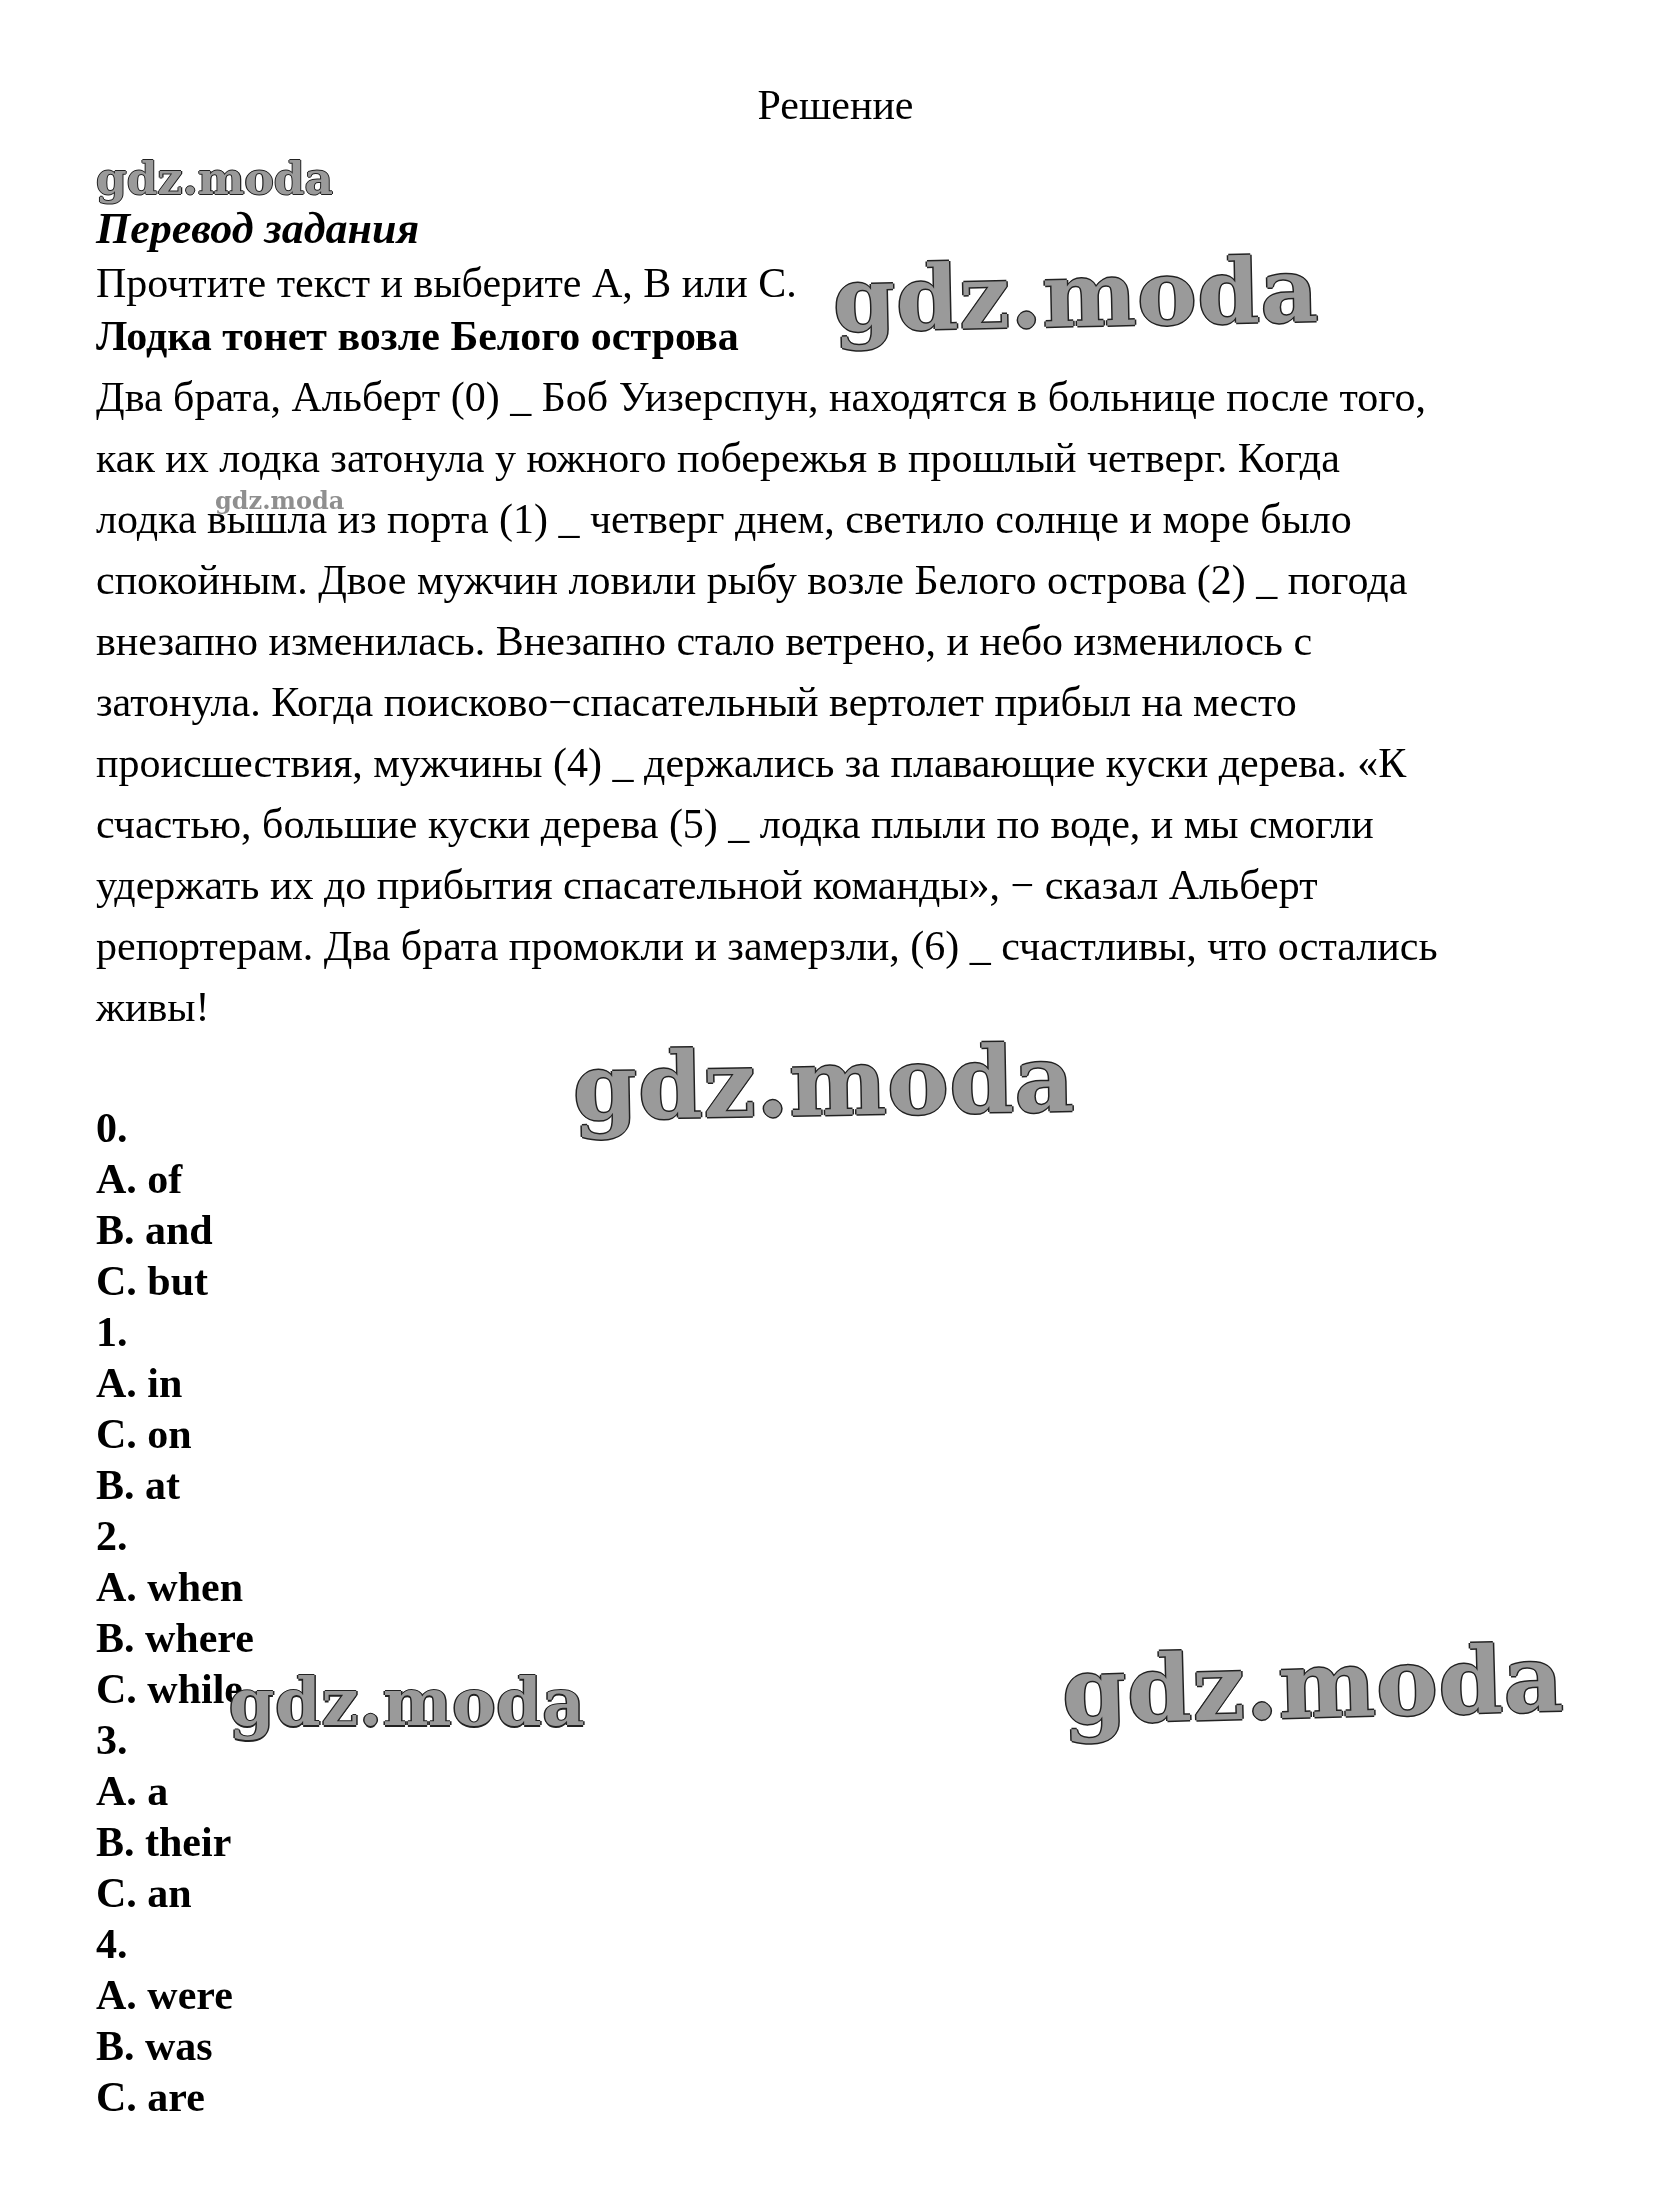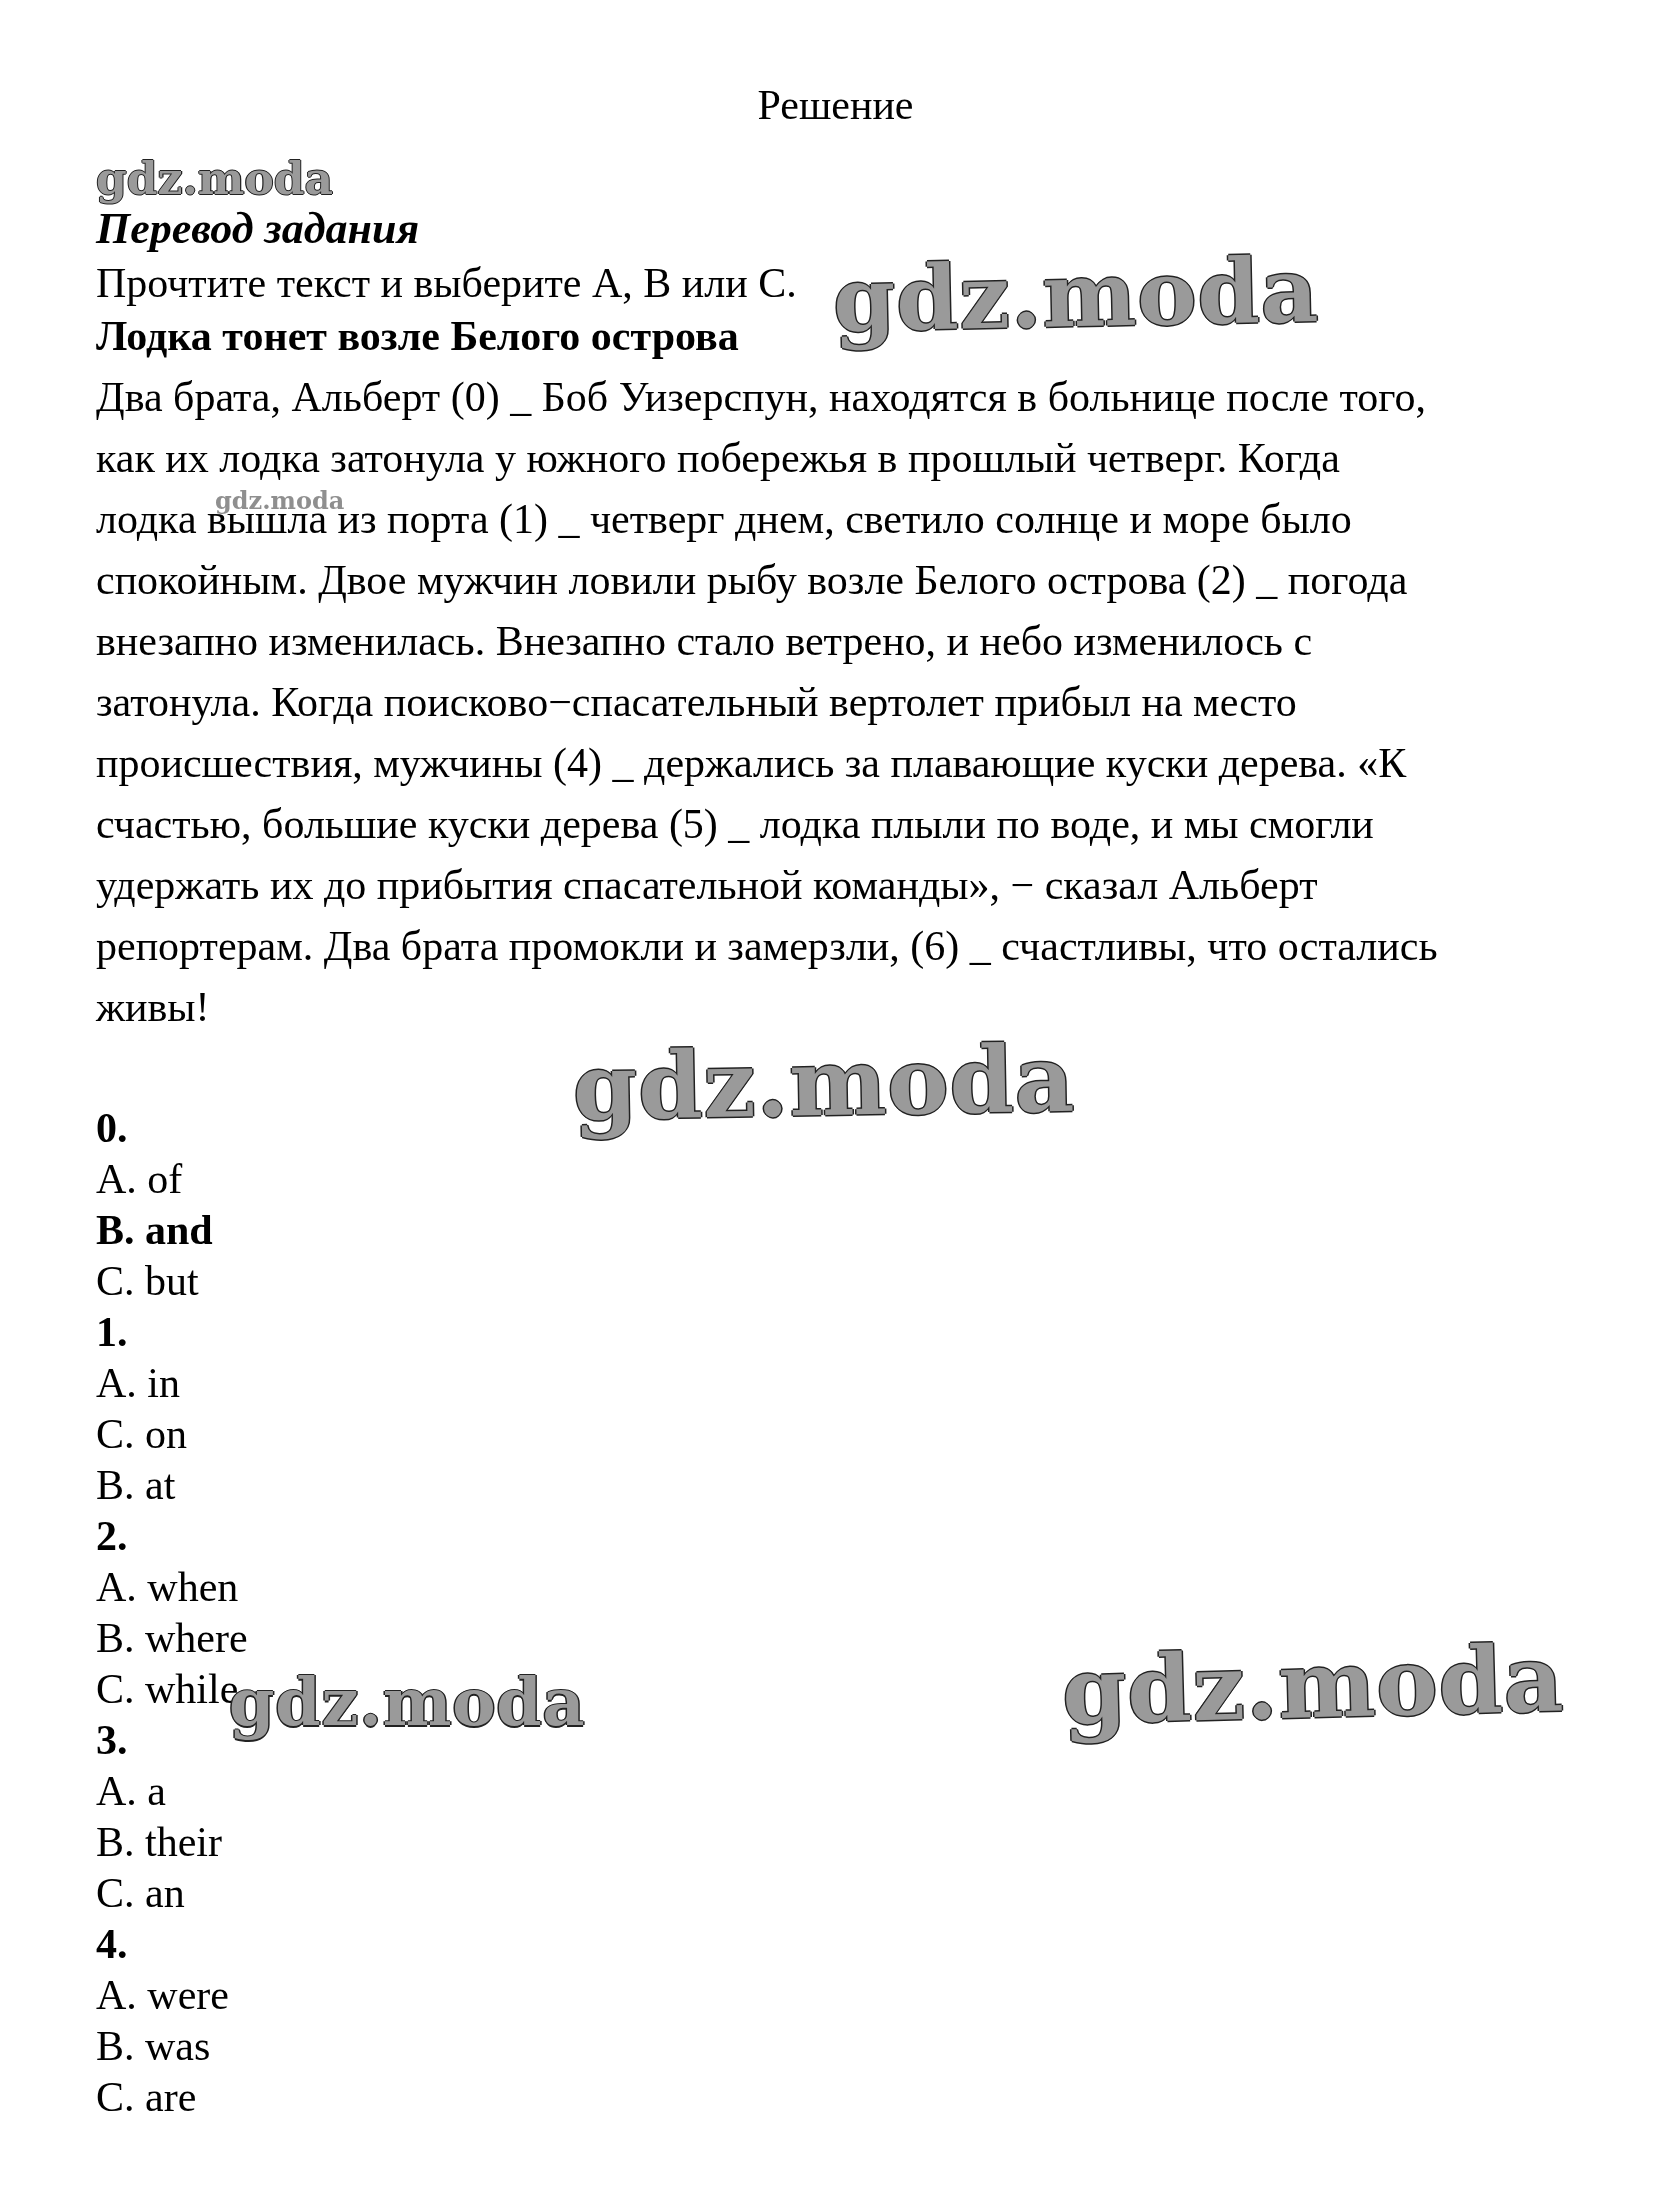--- a/index.html
+++ b/index.html
@@ -49,20 +49,21 @@
   }
   .options { margin-top: 69px; }
   .q-num {
     font-size: 42px;
     line-height: 51px;
     font-weight: bold;
   }
   .opt {
     font-size: 42px;
     line-height: 51px;
+    font-weight: bold;
   }
   .opt-bold { font-weight: bold; }
 
   
   .wm {
     font-family: "DejaVu Serif", serif;
     font-weight: bold;
     white-space: nowrap;
     color: #9a9a9a;
     text-shadow: 1.5px 0 0 #222222, -1.5px 0 0 #222222, 0 1.5px 0 #222222, 0 -1.5px 0 #222222;

